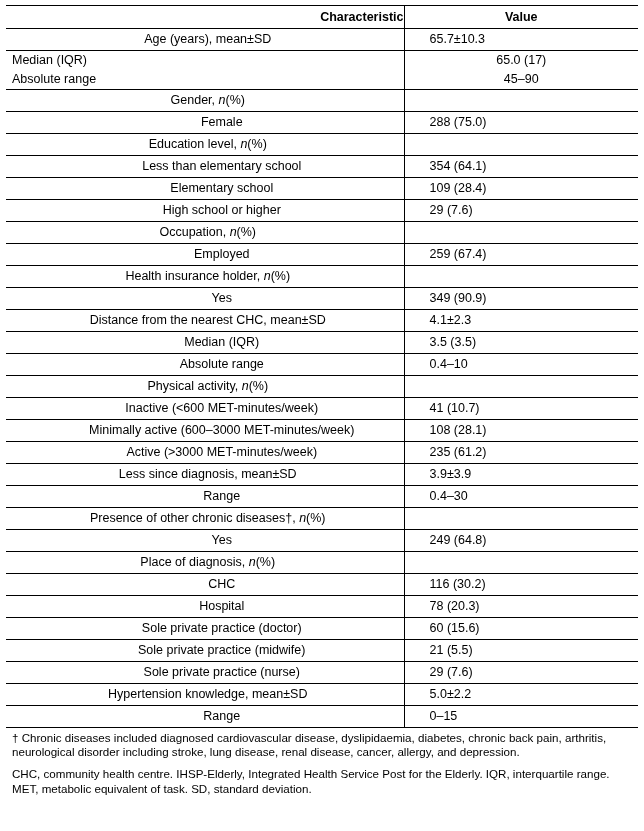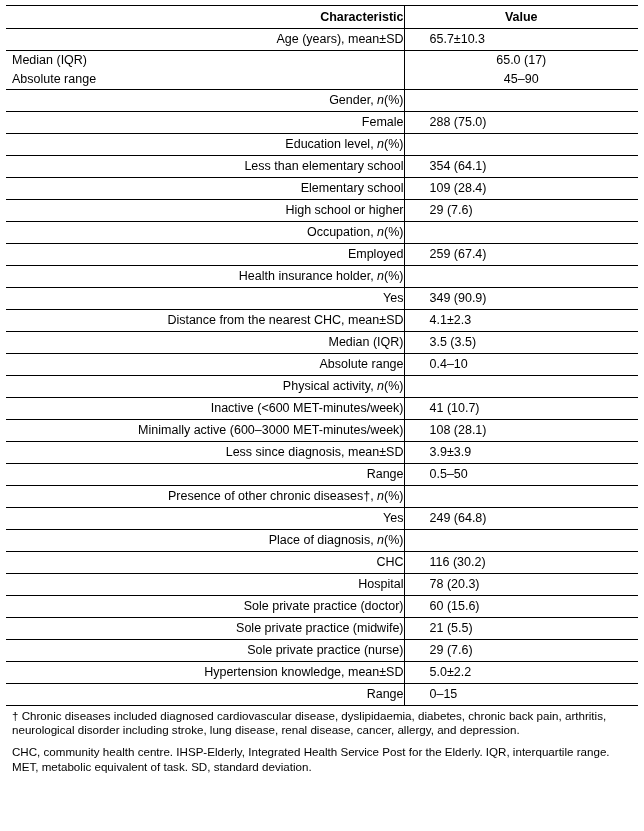--- a/index.html
+++ b/index.html
@@ -48,21 +48,21 @@
   .hdr-row th.c-val {
     text-align: center;
   }
   tr.data-row td {
     border-bottom: 0.8px solid #000;
     height: 21px;
     line-height: 21px;
     font-size: 12.5px;
   }
   tr.data-row td.c-char {
-    text-align: right;
+    text-align: center;
     padding-left: 6px;
     border-right: 1.1px solid #000;
     margin-left: 48px;
   }
   tr.data-row td.c-val {
     text-align: left;
     padding-left: 25px;
   }
   tr.data-row.indent td.c-char {
     padding-left: 34px;
@@ -183,27 +183,31 @@
         <td class="c-val"></td>
       </tr>
       <tr class="data-row indent">
         <td class="c-char">Inactive (&lt;600 MET-minutes/week)</td>
         <td class="c-val">41 (10.7)</td>
       </tr>
       <tr class="data-row indent">
         <td class="c-char">Minimally active (600–3000 MET-minutes/week)</td>
         <td class="c-val">108 (28.1)</td>
       </tr>
+      <tr class="data-row indent">
+        <td class="c-char">Active (&gt;3000 MET-minutes/week)</td>
+        <td class="c-val">235 (61.2)</td>
+      </tr>
       <tr class="data-row">
         <td class="c-char">Less since diagnosis, mean±SD</td>
         <td class="c-val">3.9±3.9</td>
       </tr>
       <tr class="data-row indent">
         <td class="c-char">Range</td>
-        <td class="c-val">0.5–50</td>
+        <td class="c-val">0.4–30</td>
       </tr>
       <tr class="data-row">
         <td class="c-char">Presence of other chronic diseases†, <span class="ital">n</span>(%)</td>
         <td class="c-val"></td>
       </tr>
       <tr class="data-row indent">
         <td class="c-char">Yes</td>
         <td class="c-val">249 (64.8)</td>
       </tr>
       <tr class="data-row">

